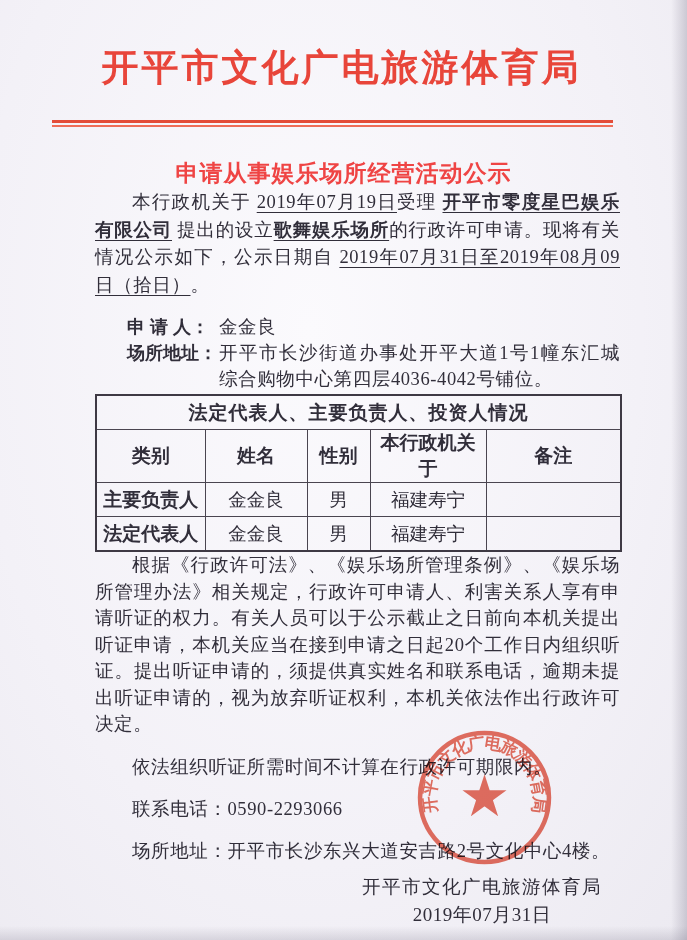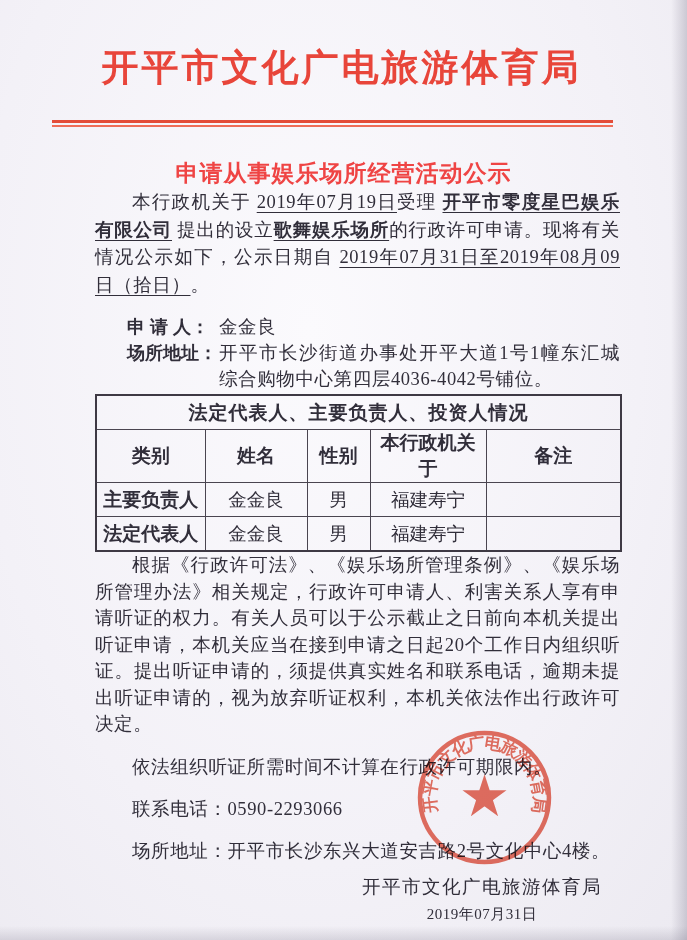--- a/index.html
+++ b/index.html
@@ -54,21 +54,21 @@
     font-family:"Liberation Sans","DejaVu Sans",sans-serif;}
   .tbl-head, .role-cell{font-weight:bold;font-size:19px;
     font-family:Liberation Serif, serif;}
   .data-cell{font-size:18.5px;}
 
   .legal{text-indent:37px;line-height:26.5px;}
   .note-line{margin-top:16px;text-indent:37px;line-height:26px;}
 
   .signature{margin:10px 18px 0 auto;width:max-content;text-align:center;}
   .sig-org{font-size:18.5px;line-height:27px;letter-spacing:1.5px;}
-  .sig-date{font-size:15px;line-height:27px;letter-spacing:0.5px;}
+  .sig-date{font-size:19px;line-height:27px;letter-spacing:0.5px;}
 
   .seal{position:absolute;left:414px;top:727px;width:141px;height:141px;
     opacity:0.82;mix-blend-mode:multiply;filter:blur(0.3px);}
 </style>
 </head>
 <body>
 
 <div class="page">
 
   <div class="content">

